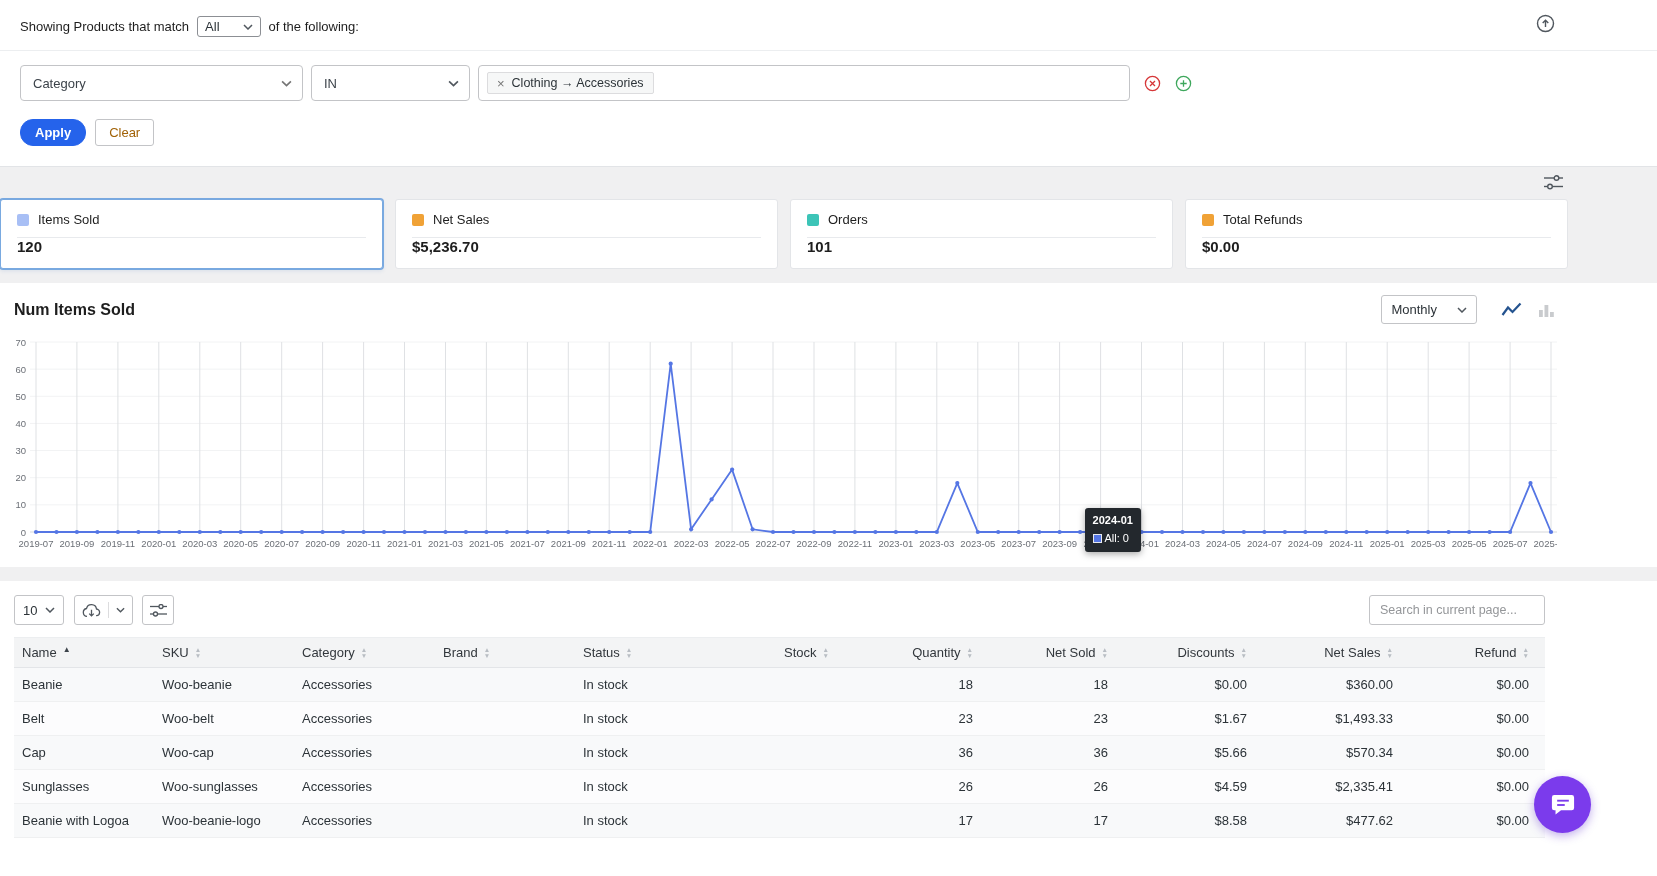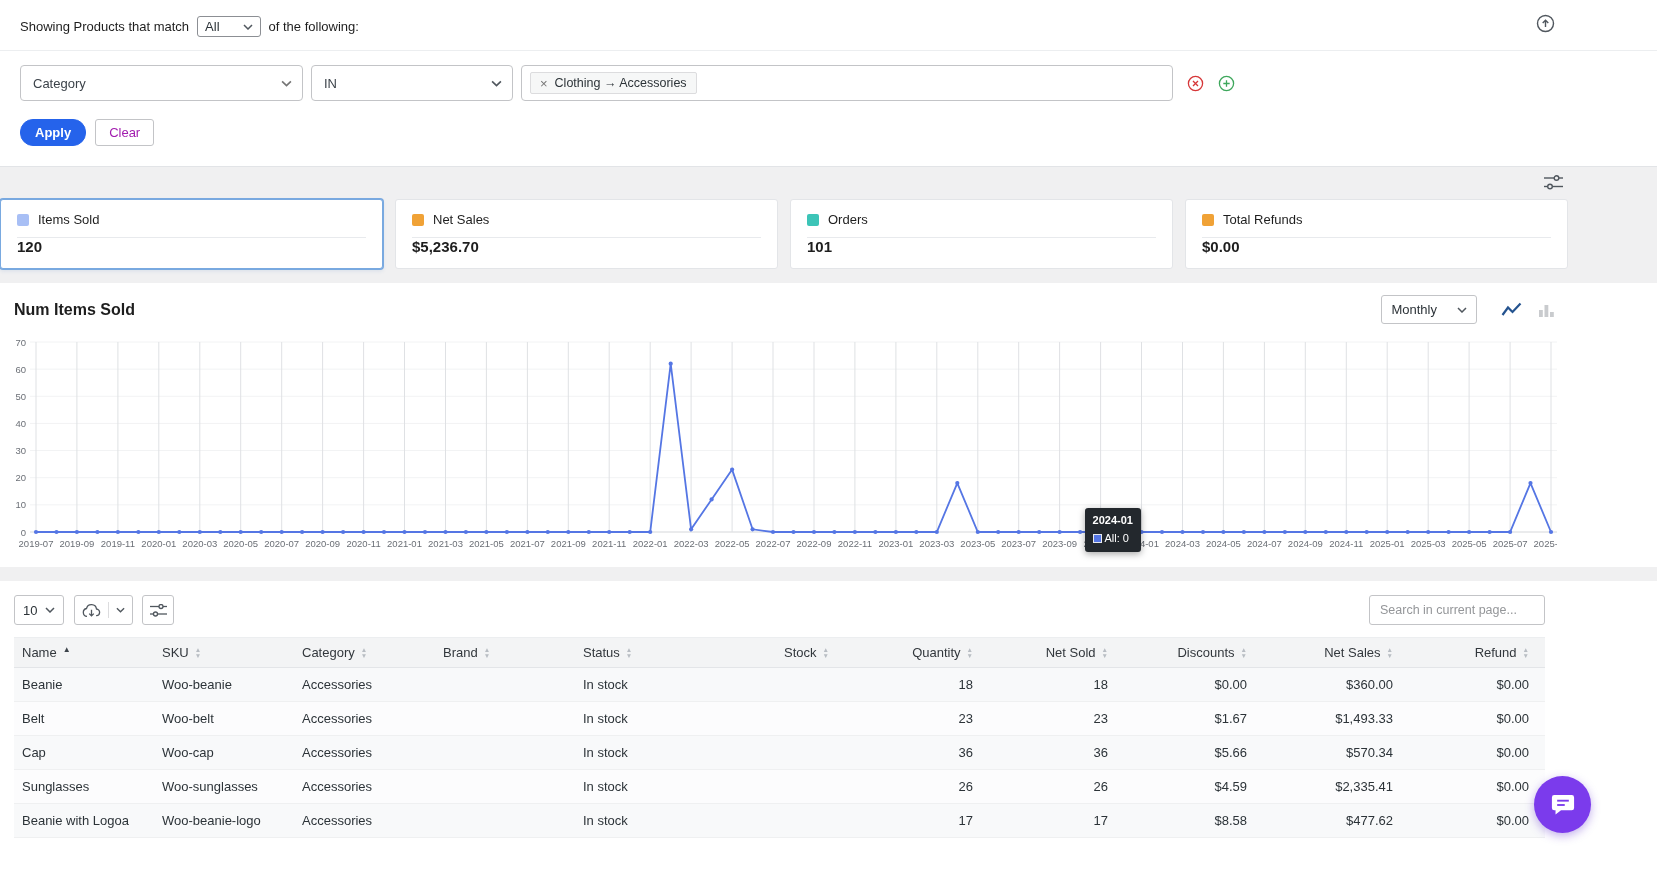--- a/index.html
+++ b/index.html
@@ -10,29 +10,29 @@
   
   .topbar{background:#fff;border-bottom:1px solid #e2e4e7;padding-bottom:20px}
   .match-row{display:flex;align-items:center;gap:8px;padding:16px 20px 13px;border-bottom:1px solid #eceef0;position:relative}
   .match-text{color:#1e1e1e}
   .mini-select{display:inline-flex;align-items:center;gap:23px;border:1px solid #8c8f94;border-radius:3px;padding:2px 7px;background:#fff;cursor:pointer;font-size:13px;color:#2c3338}
   .panel-toggle{position:absolute;right:102px;top:14px;background:none;border:none;cursor:pointer;line-height:0}
 
   .filter-row{display:flex;align-items:center;gap:8px;padding:14px 20px 0}
   .select{height:36px;border:1px solid #c3c4c7;border-radius:4px;background:#fff;display:flex;align-items:center;justify-content:space-between;padding:0 10px 0 12px;color:#3c434a;cursor:pointer}
   .select.w-cat{width:283px}
-  .select.w-op{width:202px}
+  .select.w-op{width:159px}
   .tag-box{height:36px;width:652px;border:1px solid #c3c4c7;border-radius:4px;background:#fff;display:flex;align-items:center;padding:0 8px;gap:6px}
   .chip{display:inline-flex;align-items:center;gap:7px;background:#f6f7f7;border:1px solid #dcdcde;border-radius:2px;padding:3px 9px;font-size:12.5px;color:#2c3338}
   .chip-x{color:#757575;font-size:13px;cursor:pointer;line-height:1}
   .round-btn{background:none;border:none;cursor:pointer;line-height:0;margin-left:6px}
 
   .actions-row{display:flex;gap:9px;padding:18px 20px 0}
   .btn-apply{background:var(--accent);color:#fff;border:1px solid var(--accent);border-radius:13px;padding:5px 14px;font-size:13px;font-weight:700;cursor:pointer}
-  .btn-clear{background:#fff;color:#a21caf;border:1px solid #c3c4c7;border-radius:3px;padding:5px 13px;font-size:13px;cursor:pointer}
+  .btn-clear{background:#fff;color:#a16207;border:1px solid #c3c4c7;border-radius:3px;padding:5px 13px;font-size:13px;cursor:pointer}
 
   
   .dash-row{height:30px;display:flex;justify-content:flex-end;align-items:center;padding-right:94px}
   .dash-row button{background:none;border:none;cursor:pointer;line-height:0}
 
   
   .cards{display:grid;grid-template-columns:repeat(4,1fr);gap:12px;width:1568px;margin:2px 0 14px}
   .card{background:#fff;border:1px solid #e3e5e8;border-radius:3px;padding:12px 16px 13px;cursor:pointer}
   .card.selected{border:1px solid var(--card-sel);box-shadow:0 0 0 1px var(--card-sel),0 2px 4px rgba(40,100,180,.12)}
   .card-head{display:flex;align-items:center;gap:9px;padding-bottom:10px;border-bottom:1px solid #e8eaed}

